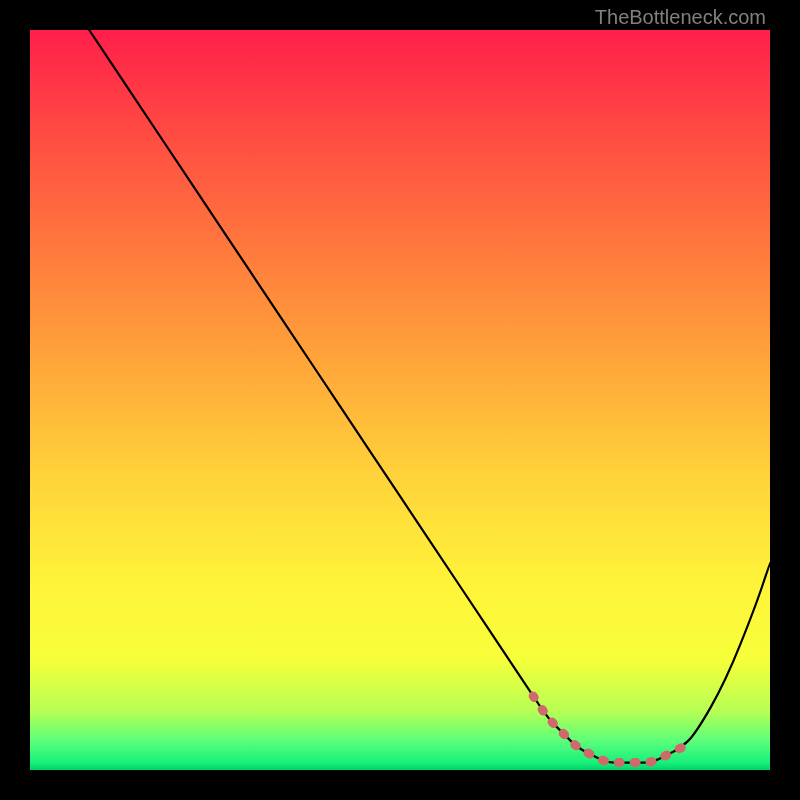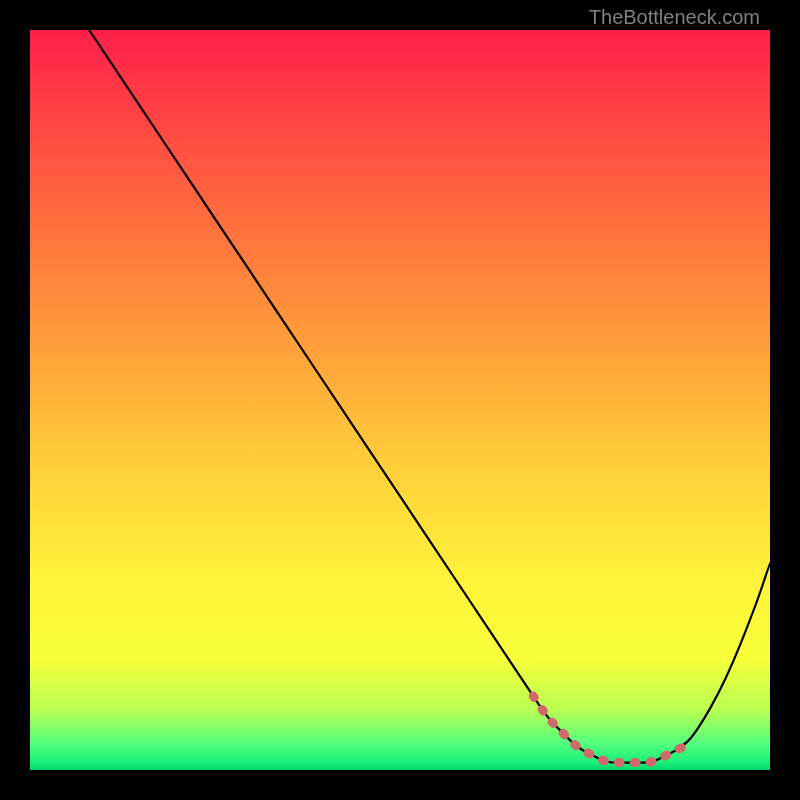--- a/index.html
+++ b/index.html
@@ -32,21 +32,21 @@
       #fff43a 75%,
       #f7ff3a 85%,
       #b7ff54 92%,
       #5dff7a 96%,
       #18f07a 99%,
       #00d46a 100%);
   }
   .attribution {
     position: absolute;
     top: 6px;
-    right: 40px;
+    right: 34px;
     color: #808080;
     font-size: 20px;
     font-weight: 500;
   }
   svg.curve {
     position: absolute;
     left: 0;
     top: 0;
     width: 740px;
     height: 740px;

